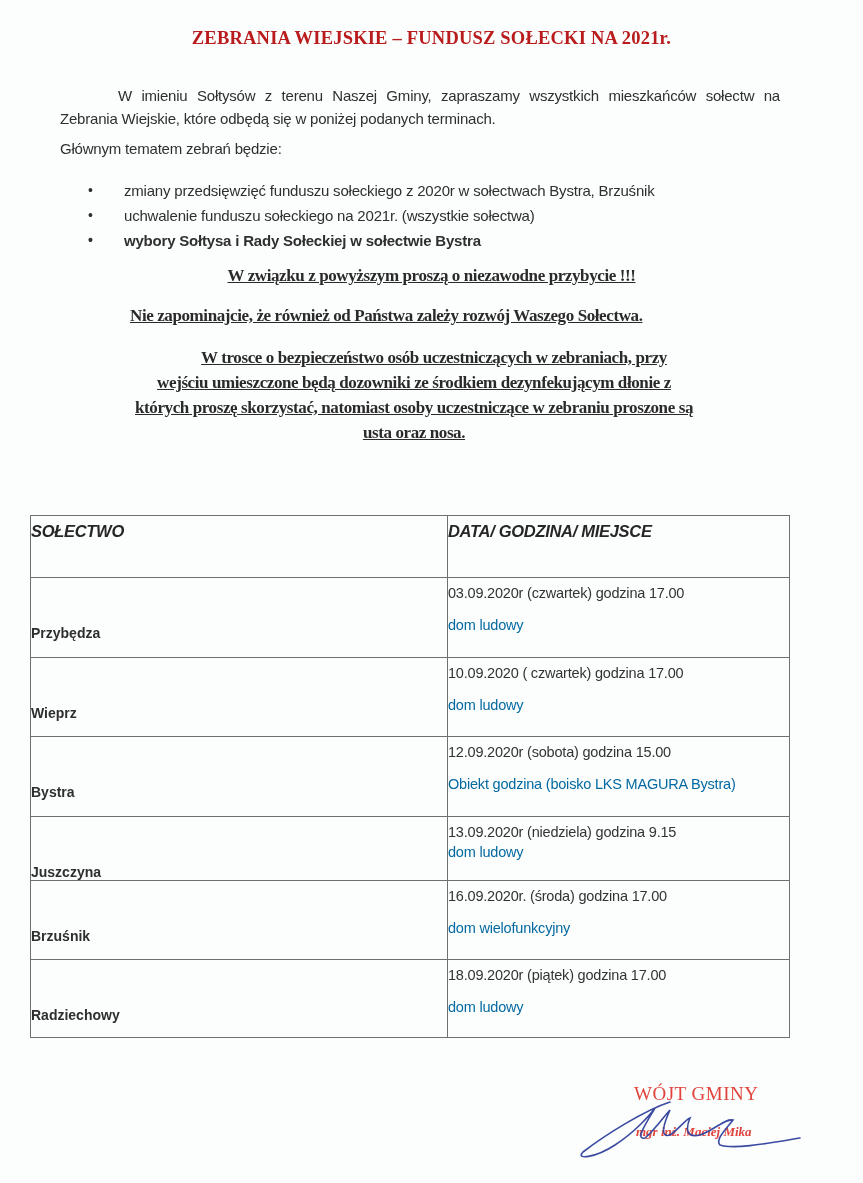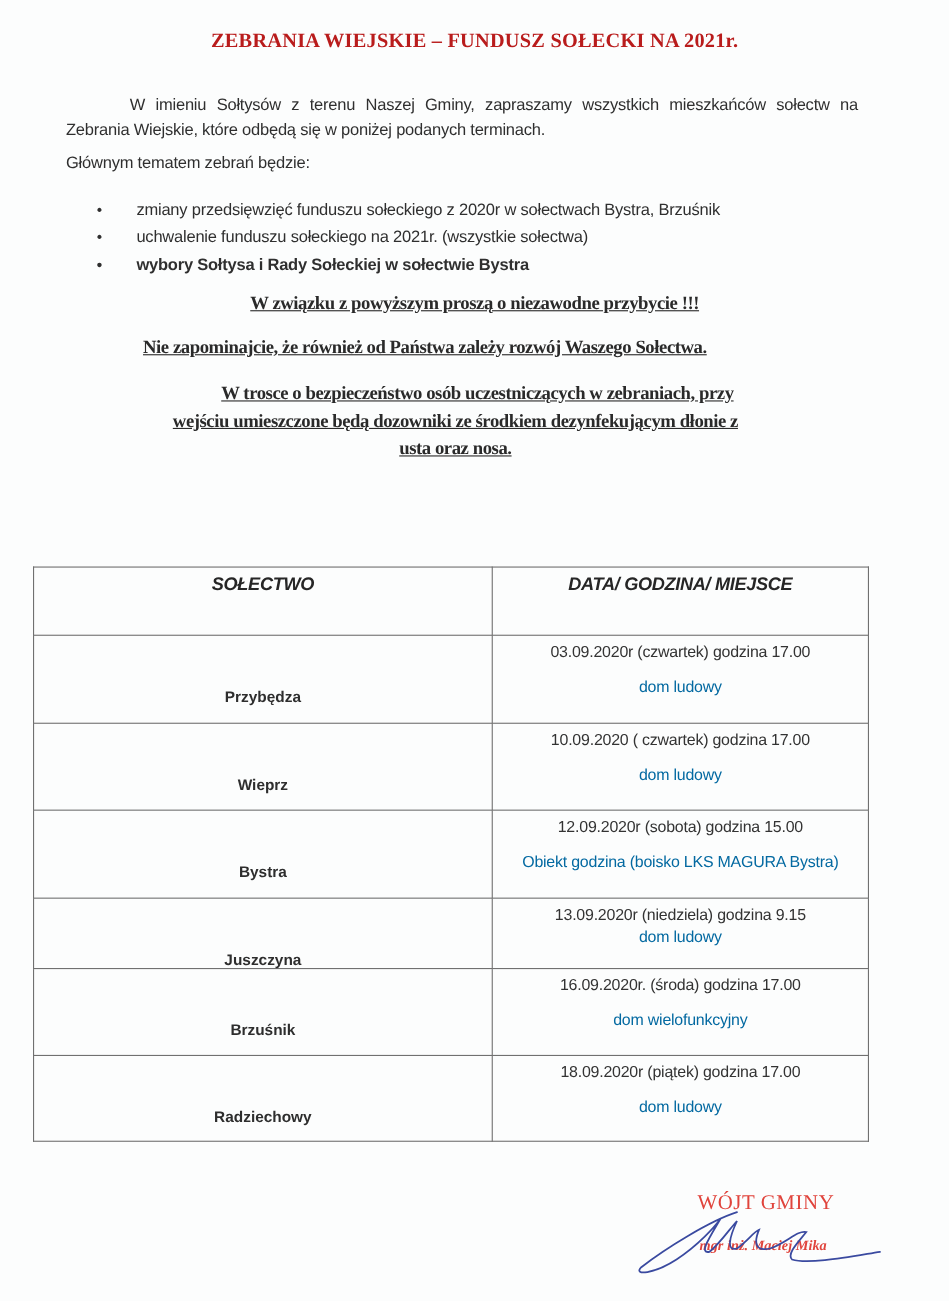--- a/index.html
+++ b/index.html
@@ -25,21 +25,21 @@
   .bullets li .dot { position:absolute; left:0; top:0; font-size:14px; }
   .bullets li.bold { font-weight:bold; }
   .serif { font-family:"Liberation Serif", serif; font-weight:bold; color:#2a2a2a;text-decoration:underline; }
   .appeal { left:0; width:863px; top:266px; text-align:center; font-size:17px; letter-spacing:-0.4px; }
   .reminder { left:130px; top:306px; font-size:17px; letter-spacing:-0.4px; }
   .safety { left:64px; width:700px; top:345px; text-align:center; font-size:17px; line-height:25px; letter-spacing:-0.4px; }
   table.sched {
     position:absolute; left:30px; top:515px; width:760px; border-collapse:collapse;
   }
   table.sched td, table.sched th {
-    border:1.5px solid #707070; vertical-align:top; text-align:center; padding:0;
+    border:1.5px solid #707070; vertical-align:top; text-align:left; padding:0;
   }
   table.sched th { height:55px; font-size:16.5px; font-style:italic; font-weight:bold; padding-top:6px; color:#262626; letter-spacing:-0.3px; }
   .col1 { width:416px; }
   .vname { font-size:14px; font-weight:bold; padding-top:7px; display:block; color:#2e2e2e;margin-top:40px; }
   .line1 { font-size:14.5px; display:block; padding-top:7px; color:#333; letter-spacing:-0.2px; }
   .line2 { font-size:14.5px; display:block; color:#0369a1; letter-spacing:-0.2px; }
   .stamp-title { left:634px; top:1083px; font-family:"Liberation Serif", serif; color:#e0443c; font-size:19px; letter-spacing:0.5px; }
   .stamp-name { left:636px; top:1124px; font-family:"Liberation Serif", serif; color:#e0443c; font-size:13px; font-style:italic; font-weight:bold; }
   .sig { left:575px; top:1090px; }
 </style>
@@ -57,20 +57,21 @@
   <li><span class="dot">•</span><span>uchwalenie funduszu sołeckiego na 2021r. (wszystkie sołectwa)</span></li>
   <li class="bold"><span class="dot">•</span><span>wybory Sołtysa i Rady Sołeckiej w sołectwie Bystra</span></li>
 </ul>
 
 <div class="abs serif appeal">W związku z powyższym proszą o niezawodne przybycie !!!</div>
 <div class="abs serif reminder">Nie zapominajcie, że również od Państwa zależy rozwój Waszego Sołectwa.</div>
 
 <div class="abs serif safety">
   <div style="padding-left:40px">W trosce o bezpieczeństwo osób uczestniczących w zebraniach, przy</div>
   <div>wejściu umieszczone będą dozowniki ze środkiem dezynfekującym dłonie z</div>
+  <div>których proszę skorzystać, natomiast osoby uczestniczące w zebraniu proszone są</div>
   <div>usta oraz nosa.</div>
 </div>
 
 <table class="sched">
   <tbody>
       <tr>
     <th class="col1">SOŁECTWO</th>
     <th>DATA/ GODZINA/ MIEJSCE</th>
   </tr>
   <tr style="height:80px">

